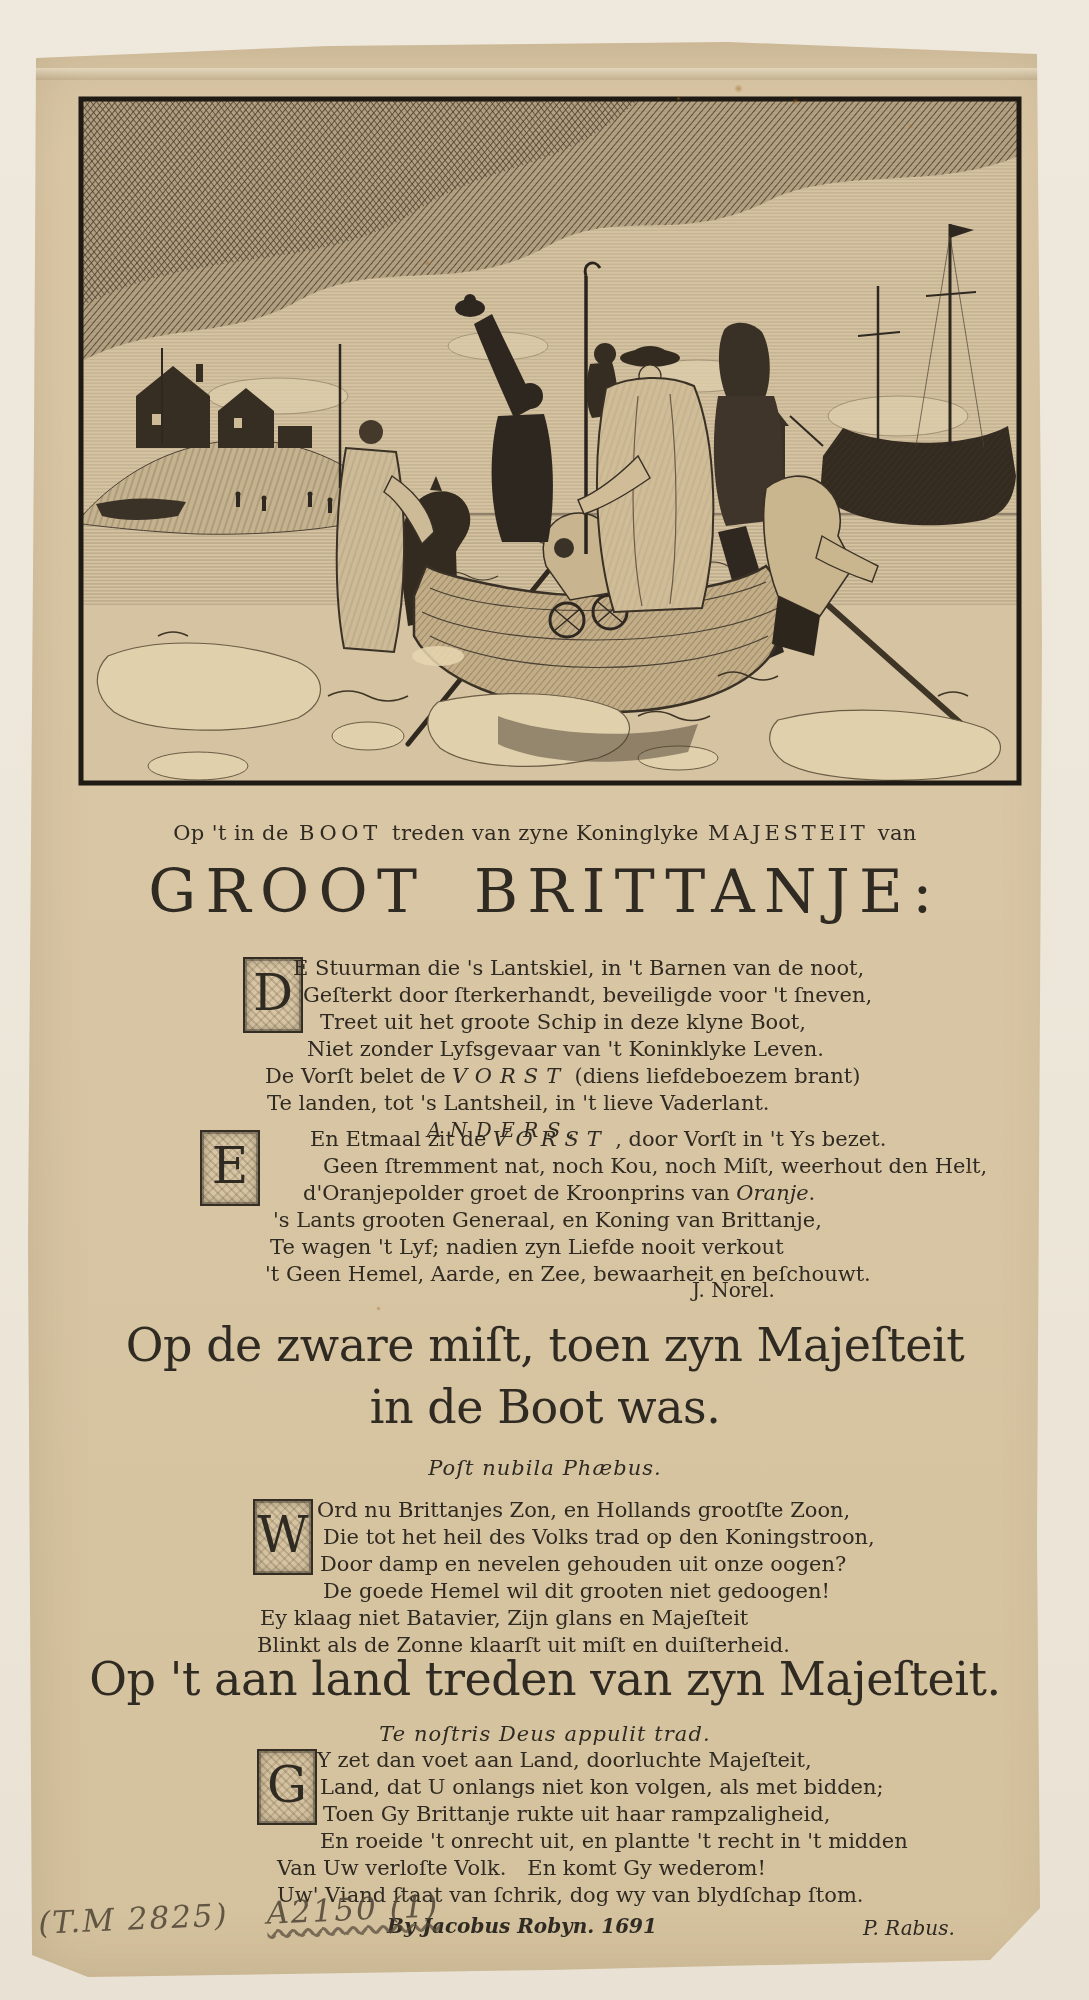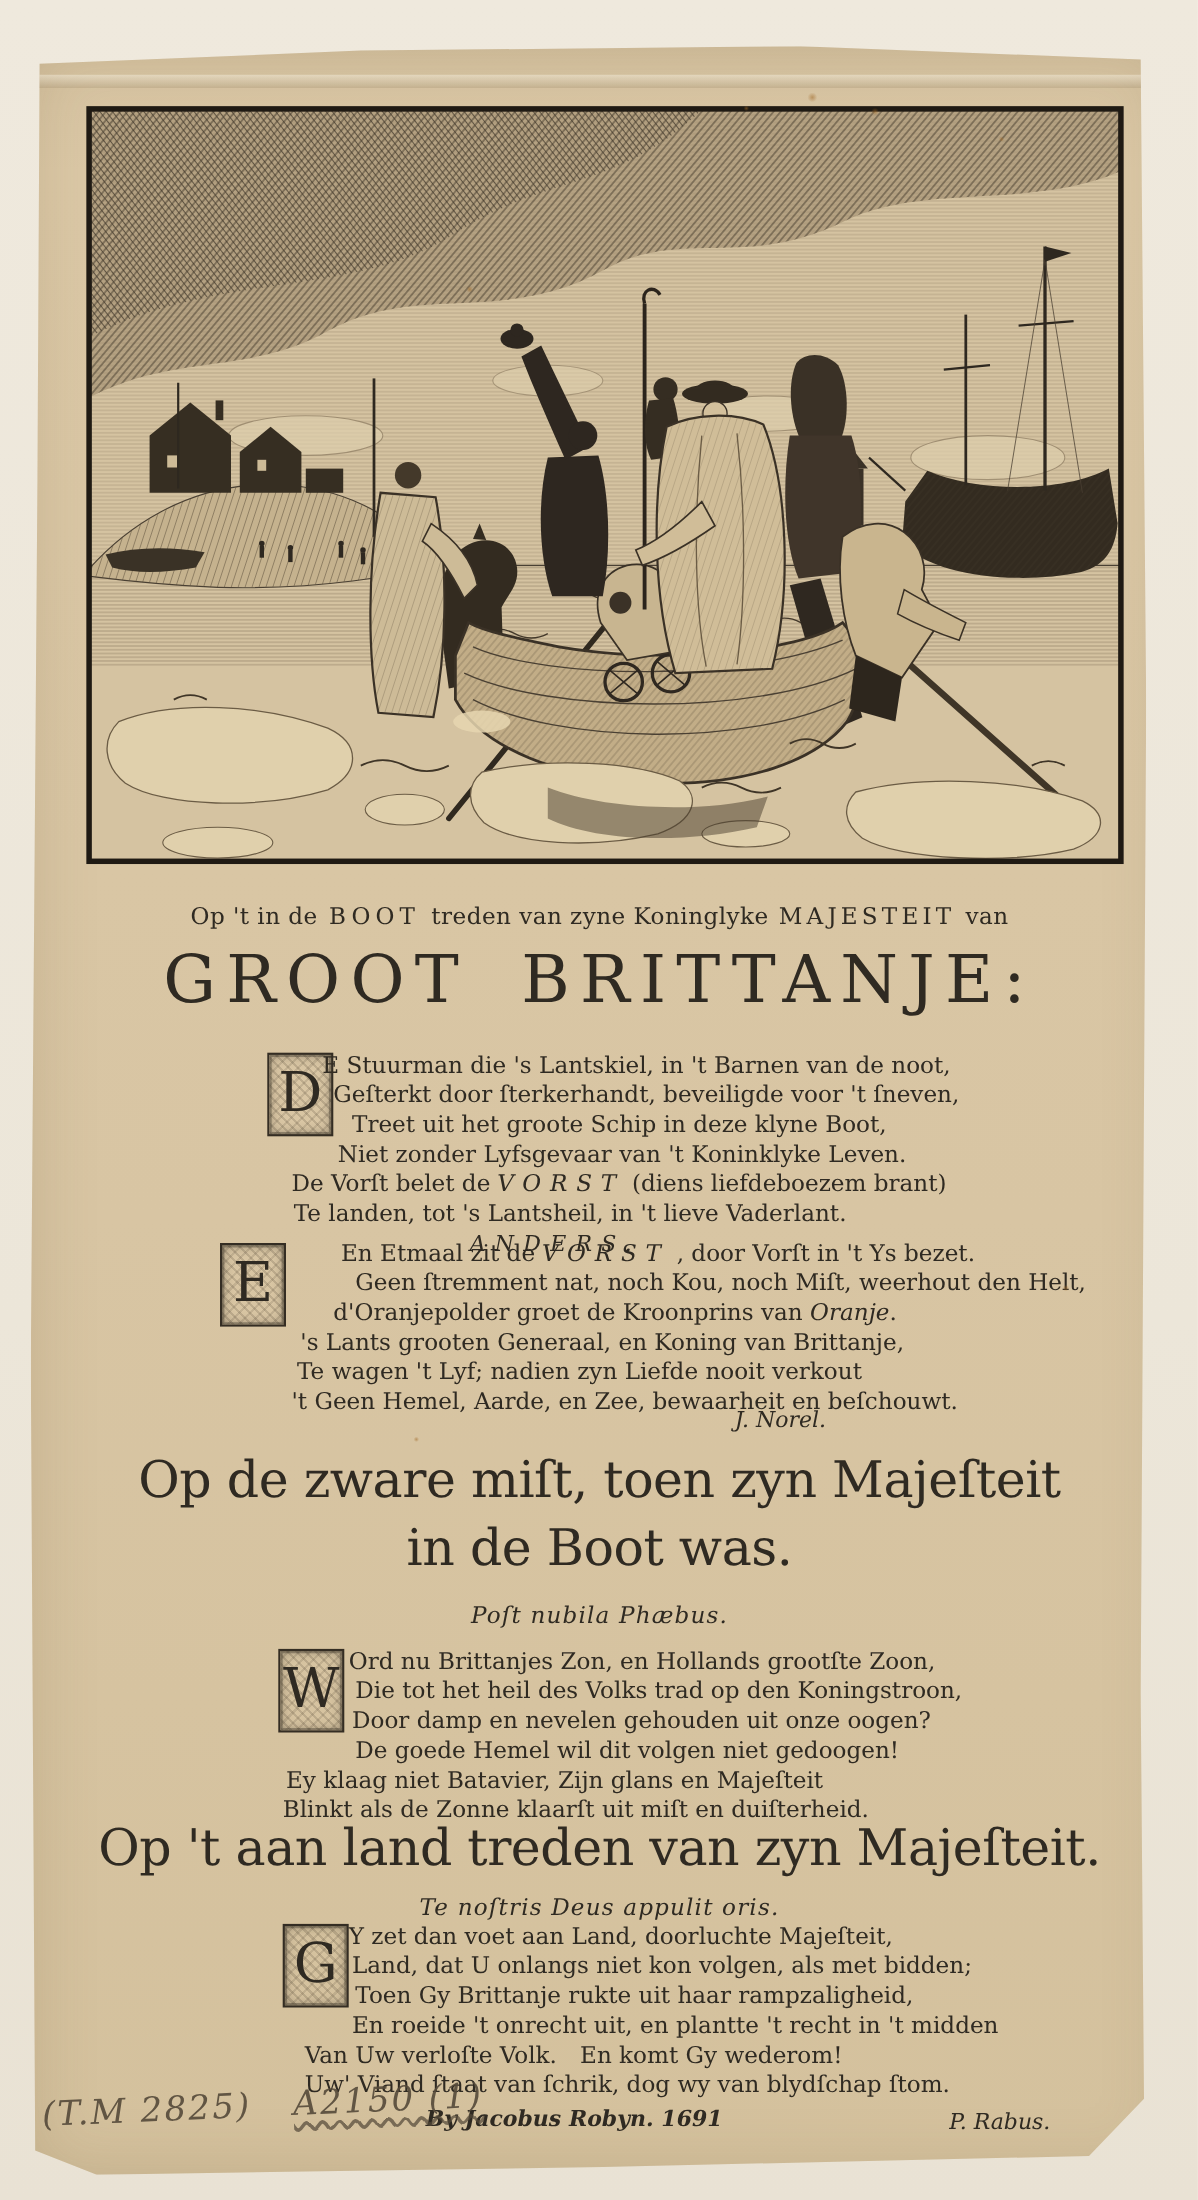--- a/index.html
+++ b/index.html
@@ -33,21 +33,21 @@
     position:absolute;width:56px;height:72px;border:2px solid #342d23;
     box-shadow:inset 0 0 0 2px rgba(52,45,35,.35), inset 0 0 10px rgba(52,45,35,.45);
     font-size:50px;line-height:68px;text-align:center;
     background:
       repeating-linear-gradient(45deg,rgba(70,58,42,.18) 0 2px,transparent 2px 6px),
       repeating-linear-gradient(-45deg,rgba(70,58,42,.14) 0 2px,transparent 2px 7px);
   }
   .vorst{font-style:italic;letter-spacing:.38em;margin:0 .3em;}
   .orj{font-style:italic;}
   .anders{font-style:italic;letter-spacing:.42em;font-size:20px;}
-  .signature{position:absolute;font-style:italic;font-size:20px;}
+  .signature{position:absolute;font-size:20px;margin-left:24px;}
 
   .heading{position:absolute;left:0;width:100%;text-align:center;font-size:46px;letter-spacing:-0.01em;white-space:nowrap;}
   .motto{position:absolute;left:0;width:100%;text-align:center;font-style:italic;font-size:21px;letter-spacing:.05em;}
 
   .imprint-pub{position:absolute;font-style:italic;font-size:20px;font-weight:bold;}
   .imprint-auth{position:absolute;font-style:italic;font-size:20px;}
 
   .handwriting{position:absolute;color:#554a3a;font-style:italic;font-size:31px;
     transform:rotate(-2.5deg);letter-spacing:2px;opacity:.9;}
   .handwriting .u{text-decoration:underline wavy rgba(85,74,58,.8);text-underline-offset:6px;}
@@ -278,27 +278,27 @@
     <div>Op de zware miſt, toen zyn Majeſteit</div>
     <div style="margin-top:8px;">in de Boot was.</div>
   </div>
   <div class="motto" style="top:1416px;">Poſt nubila Phæbus.</div>
 
   <div class="poem" style="left:229px;top:1457px;width:720px;">
     <span class="dropcap" style="left:-4px;top:2px;">W</span>
     <div class="pline" style="padding-left:60px;">Ord nu Brittanjes Zon, en Hollands grootſte Zoon,</div>
     <div class="pline" style="padding-left:66px;">Die tot het heil des Volks trad op den Koningstroon,</div>
     <div class="pline" style="padding-left:63px;">Door damp en nevelen gehouden uit onze oogen?</div>
-    <div class="pline" style="padding-left:66px;">De goede Hemel wil dit volgen niet gedoogen!</div>
+    <div class="pline" style="padding-left:66px;">De goede Hemel wil dit grooten niet gedoogen!</div>
     <div class="pline" style="padding-left:3px;">Ey klaag niet Batavier, Zijn glans en Majeſteit</div>
     <div class="pline">Blinkt als de Zonne klaarſt uit miſt en duiſterheid.</div>
   </div>
 
   <div class="heading" style="top:1612px;">Op 't aan land treden van zyn Majeſteit.</div>
-  <div class="motto" style="top:1682px;">Te noſtris Deus appulit oris.</div>
+  <div class="motto" style="top:1682px;">Te noſtris Deus appulit trad.</div>
 
   <div class="poem" style="left:232px;top:1707px;width:720px;">
     <span class="dropcap" style="left:-3px;top:2px;">G</span>
     <div class="pline" style="padding-left:57px;">Y zet dan voet aan Land, doorluchte Majeſteit,</div>
     <div class="pline" style="padding-left:60px;">Land, dat U onlangs niet kon volgen, als met bidden;</div>
     <div class="pline" style="padding-left:63px;">Toen Gy Brittanje rukte uit haar rampzaligheid,</div>
     <div class="pline" style="padding-left:60px;">En roeide 't onrecht uit, en plantte 't recht in 't midden</div>
     <div class="pline" style="padding-left:17px;">Van Uw verloſte Volk. En komt Gy wederom!</div>
     <div class="pline" style="padding-left:17px;">Uw' Viand ſtaat van ſchrik, dog wy van blydſchap ſtom.</div>
   </div>

